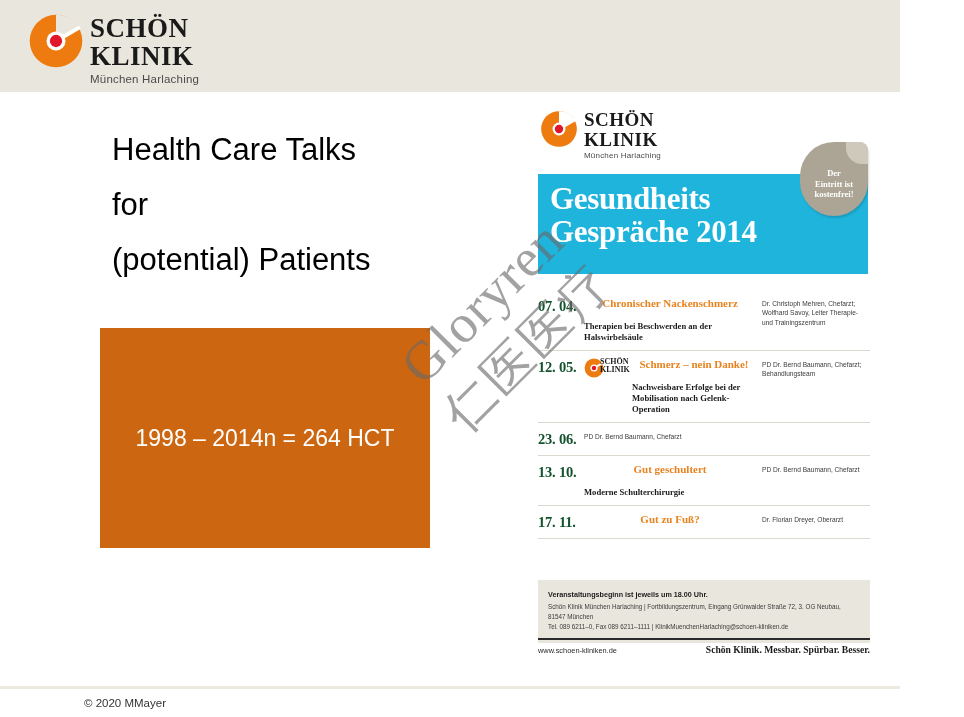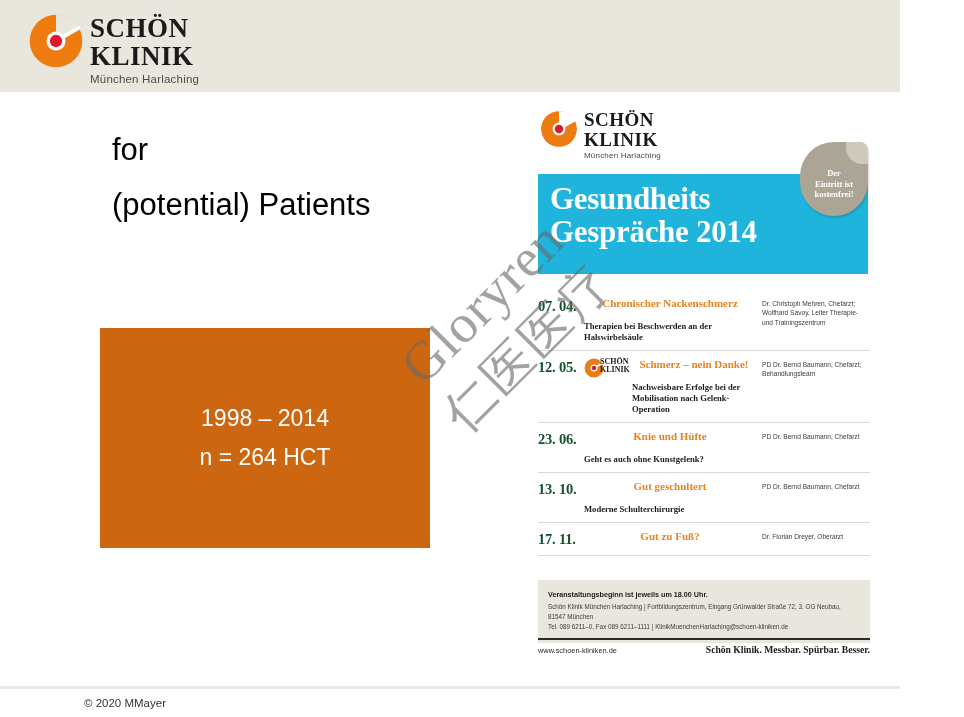--- a/index.html
+++ b/index.html
@@ -82,21 +82,21 @@
     white-space: nowrap;
   }
 
   
   .stat-box {
     position: absolute;
     left: 100px; top: 328px;
     width: 330px; height: 220px;
     background: #cc6611;
     display: flex;
-    flex-direction: column;
+    flex-direction: row;
     align-items: center;
     justify-content: center;
   }
   .stat-line {
     color: #ffffff;
     font-size: 23px;
     line-height: 1.0;
     margin: 8px 0;
     white-space: nowrap;
   }
@@ -345,20 +345,21 @@
       </svg>
       <div class="logo-text">
         <span class="l1">SCHÖN</span>
         <span class="l2">KLINIK</span>
         <span class="l3">München Harlaching</span>
       </div>
     </div>
   </div>
 
   <div class="title-block">
+    <div class="title-line">Health Care Talks</div>
     <div class="title-line">for</div>
     <div class="title-line">(potential) Patients</div>
   </div>
 
   <div class="stat-box">
     <div class="stat-line">1998 – 2014</div>
     <div class="stat-line">n = 264 HCT</div>
   </div>
 
   <div class="poster">
@@ -419,24 +420,20 @@
         </div>
         <div class="ev-body">
           <div class="ev-head">Schmerz – nein Danke!</div>
           <div class="ev-sub">Nachweisbare Erfolge bei der Mobilisation nach Gelenk-Operation</div>
         </div>
         <div class="ev-speaker">PD Dr. Bernd Baumann, Chefarzt; Behandlungsteam</div>
       </div>
 
       <div class="event-row">
         <div class="ev-date">23. 06.</div>
-        <div class="ev-body">
-          <div class="ev-head">Knie und Hüfte</div>
-          <div class="ev-sub">Geht es auch ohne Kunstgelenk?</div>
-        </div>
         <div class="ev-speaker">PD Dr. Bernd Baumann, Chefarzt</div>
       </div>
 
 
       <div class="event-row">
         <div class="ev-date">13. 10.</div>
         <div class="ev-body">
           <div class="ev-head">Gut geschultert</div>
           <div class="ev-sub">Moderne Schulterchirurgie</div>
         </div>

